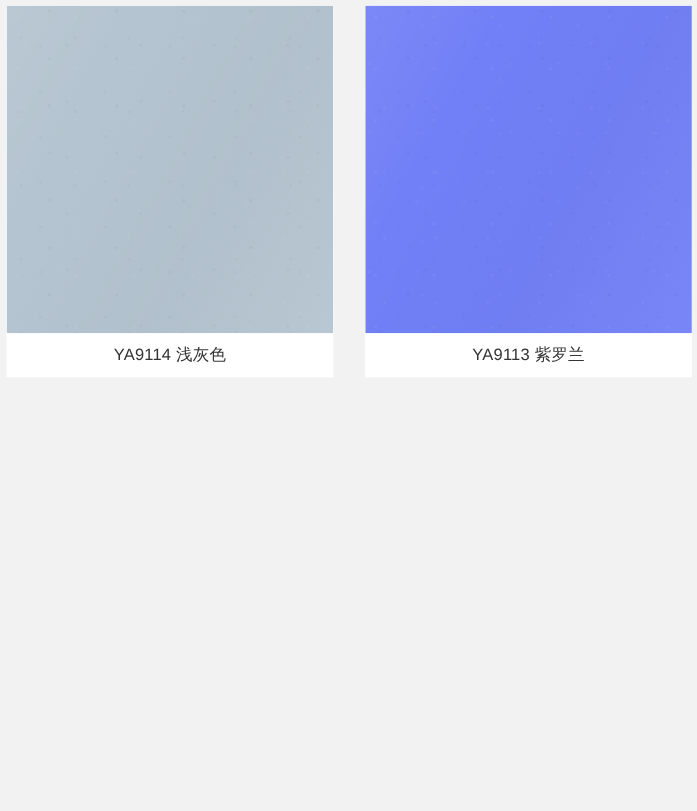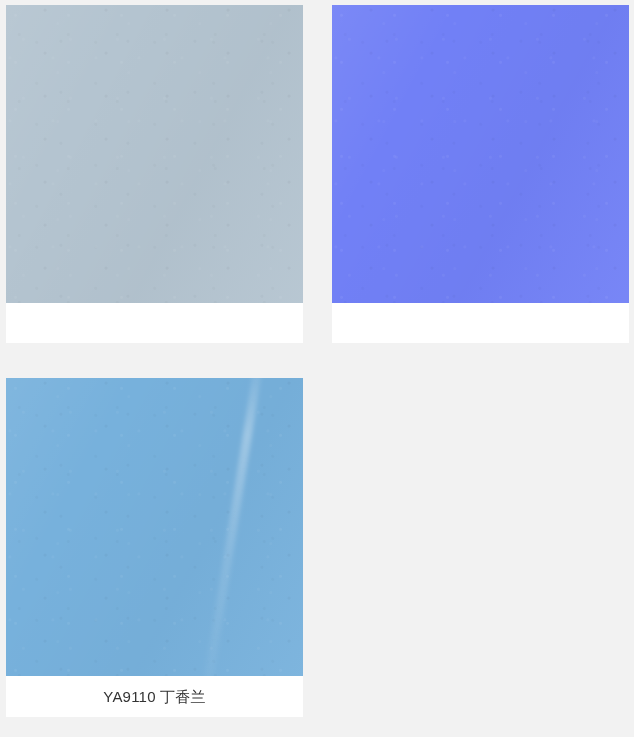--- a/index.html
+++ b/index.html
@@ -129,39 +129,33 @@
 <div class="swatch-grid">
 
   <div class="swatch-card" data-variant="plain">
     <div class="swatch-image">
       <div class="tint" style="background: rgb(180, 196, 208);"></div>
       <div class="sheen"></div>
       <div class="grain"></div>
       <div class="streak"></div>
       <div class="speck"></div>
     </div>
+    <div class="swatch-caption">
+      <span>YA9114 浅灰色</span>
+    </div>
   </div>
 
   <div class="swatch-card" data-variant="plain">
     <div class="swatch-image">
       <div class="tint" style="background: rgb(113, 128, 246);"></div>
       <div class="sheen"></div>
       <div class="grain"></div>
       <div class="streak"></div>
       <div class="speck"></div>
     </div>
+    <div class="swatch-caption">
+      <span>YA9113 紫罗兰</span>
+    </div>
   </div>
 
-  <div class="swatch-card" data-variant="streaked">
-    <div class="swatch-image">
-      <div class="tint" style="background: rgb(119, 177, 220);"></div>
-      <div class="sheen"></div>
-      <div class="grain"></div>
-      <div class="streak"></div>
-      <div class="speck"></div>
-    </div>
-    <div class="swatch-caption">
-      <span>YA9110 丁香兰</span>
-    </div>
-  </div>
 
 
 </div>
 
 </body></html>

